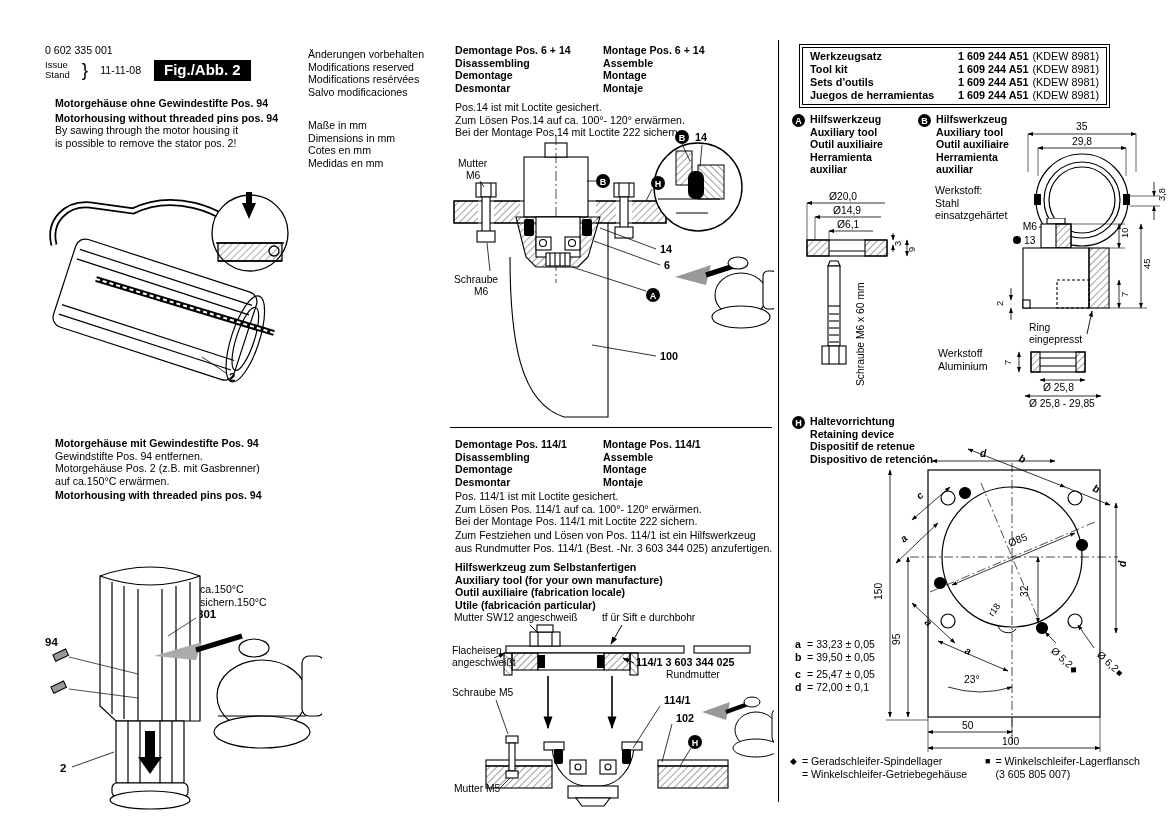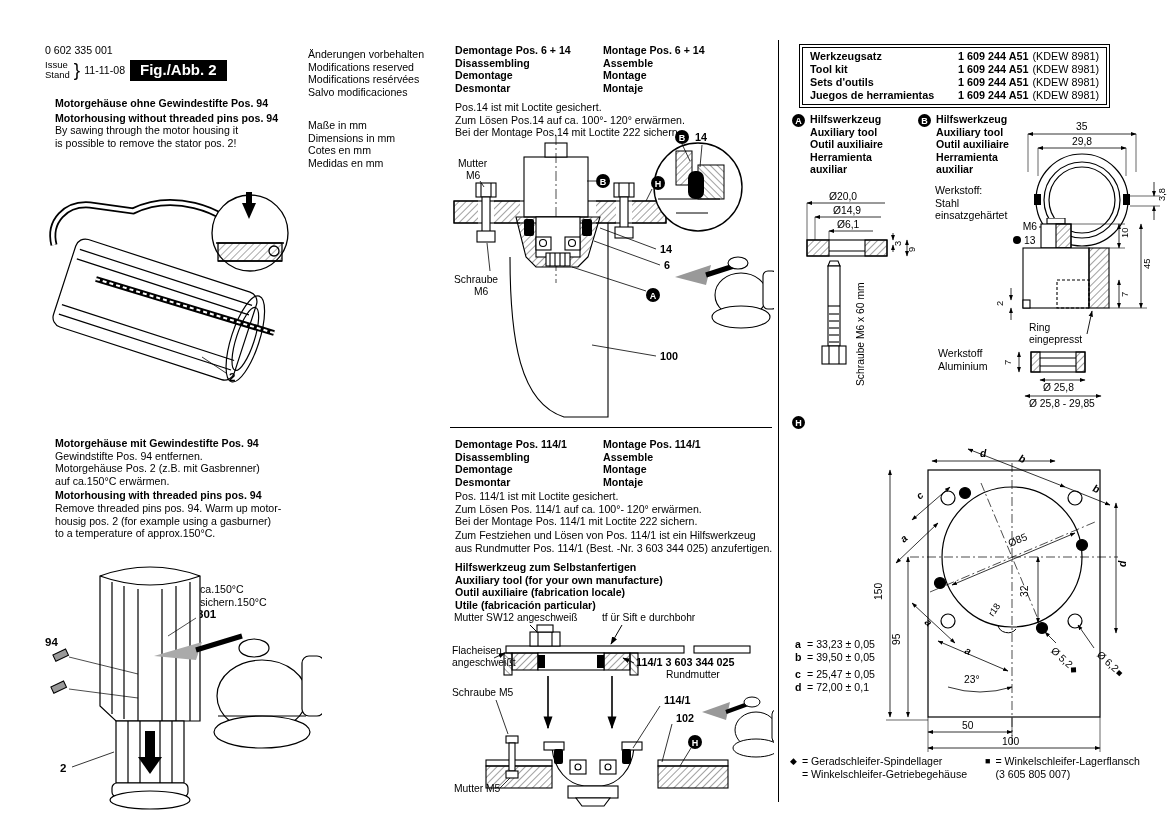--- a/index.html
+++ b/index.html
@@ -5,21 +5,21 @@
 html,body{margin:0;padding:0}
 body{width:1169px;height:826px;position:relative;background:#fff;color:#000;
 font-family:"Liberation Sans","DejaVu Sans",sans-serif;overflow:hidden}
 .abs{position:absolute}
 .t{font-size:10.6px;line-height:12.6px}
 .b{font-weight:bold}
 .pre{white-space:pre-line}
 .figbadge{background:#000;color:#fff;font-weight:bold;font-size:15px;padding:1px 10px 3px;margin-left:1px}
 .cb{display:inline-flex;width:13px;height:13px;border-radius:50%;background:#000;color:#fff;font-size:9px;
 font-weight:bold;align-items:center;justify-content:center;flex:none;margin-top:1px}
-.hdrrow{display:flex;align-items:center;gap:4px}
+.hdrrow{display:flex;align-items:center;gap:12px}
 .trow{display:flex;font-size:10.8px;line-height:12.9px;white-space:nowrap}
 .tl{width:148px}
 .vline{border-left:1.2px solid #000}
 .hline{border-top:1.2px solid #000}
 svg text{font-family:"Liberation Sans","DejaVu Sans",sans-serif;font-size:10.3px;fill:#000;stroke:none}
 svg .bt{font-weight:bold;font-size:10.8px}
 svg .wt{fill:#fff;font-size:9px;font-weight:bold;text-anchor:middle}
 svg .dl{font-style:italic;font-weight:bold}
 svg .sm{font-size:9.3px}
 </style>
@@ -42,23 +42,20 @@
   <div class="t b" style="margin-top:2px">Motorhousing without threaded pins pos. 94</div>
   <div class="t pre">By sawing through the motor housing it
 is possible to remove the stator pos. 2!</div>
 </div>
 <div class="abs" style="left:55px;top:437px;width:280px">
   <div class="t b">Motorgehäuse mit Gewindestifte Pos. 94</div>
   <div class="t pre">Gewindstifte Pos. 94 entfernen.
 Motorgehäuse Pos. 2 (z.B. mit Gasbrenner)
 auf ca.150°C erwärmen.</div>
   <div class="t b" style="margin-top:2px">Motorhousing with threaded pins pos. 94</div>
-  <div class="t pre">Remove threaded pins pos. 94. Warm up motor-
-housig pos. 2 (for example using a gasburner)
-to a temperature of approx.150°C.</div>
 </div>
 
 <div class="abs t pre" style="left:308px;top:48px">Änderungen vorbehalten
 Modifications reserved
 Modifications resérvées
 Salvo modificaciones</div>
 <div class="abs t pre" style="left:308px;top:119px">Maße in mm
 Dimensions in mm
 Cotes en mm
 Medidas en mm</div>
@@ -137,20 +134,24 @@
 Herramienta
 auxiliar</div>
 </div>
 <div class="abs t pre" style="left:935px;top:184px">Werkstoff:
 Stahl
 einsatzgehärtet</div>
 <div class="abs t pre" style="left:938px;top:347px">Werkstoff
 Aluminium</div>
 <div class="abs" style="left:792px;top:415px;display:flex;gap:5px">
   <span class="cb">H</span>
+  <div class="t b pre">Haltevorrichtung
+Retaining device
+Dispositif de retenue
+Dispositivo de retención</div>
 </div>
 
 <div class="abs" style="left:795px;top:638px">
   <div class="t" style="display:flex">
       <span class="b" style="width:12px">a</span>
       <span>= 33,23 ± 0,05</span>
     </div>
   <div class="t" style="display:flex">
       <span class="b" style="width:12px">b</span>
       <span>= 39,50 ± 0,05</span>

